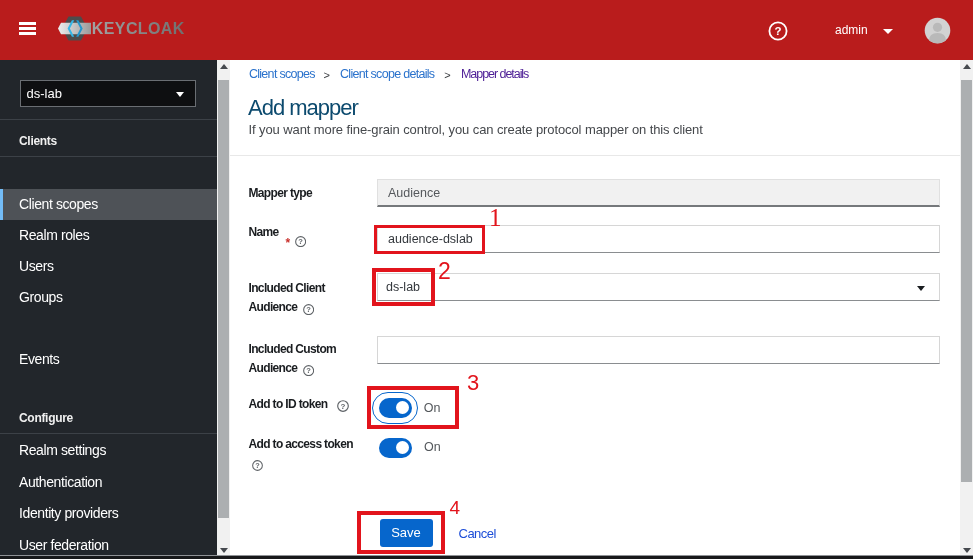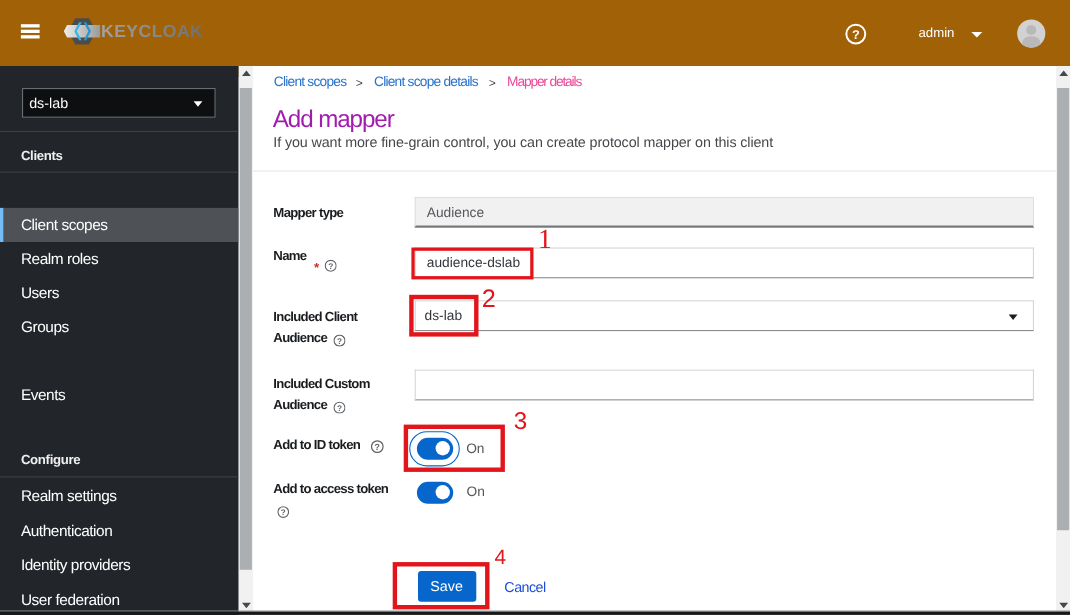--- a/index.html
+++ b/index.html
@@ -1,21 +1,21 @@
 <!DOCTYPE html>
 <html><head>
 <meta charset="utf-8">
 <style>
   * { margin:0; padding:0; box-sizing:border-box; }
   html,body { width:973px; height:559px; overflow:hidden; background:#fff;
     font-family:"Liberation Sans", sans-serif; }
   #app { position:relative; width:973px; height:559px; overflow:hidden; }
 
   
-  #header { position:absolute; left:0; top:0; width:973px; height:70px; background:#a16207; }
+  #header { position:absolute; left:0; top:0; width:973px; height:70px; background:#b91c1c; }
   .hbar { position:absolute; left:18.5px; width:17px; height:2.6px; background:#fff; }
   #admin { position:absolute; left:835px; top:24px; font-size:12px; color:#fff; line-height:12px; }
   #admincaret { position:absolute; left:882.5px; top:28.5px; width:0; height:0;
     border-left:5px solid transparent; border-right:5px solid transparent; border-top:5px solid #fff; }
 
   
   #sidebar { position:absolute; left:0; top:60px; width:217px; height:499px; background:#22262b; }
   #realmbox { position:absolute; left:19.5px; top:20px; width:176px; height:27px; background:#0e0f11;
     border:1px solid #6a6e73; color:#fff; font-size:13px; line-height:25px; padding-left:6px; }
   #realmcaret { position:absolute; left:155px; top:11px; width:0; height:0;
@@ -32,22 +32,22 @@
   .tri-up { position:absolute; width:0; height:0;
     border-left:4px solid transparent; border-right:4px solid transparent; border-bottom:5px solid #45494e; }
   .tri-dn { position:absolute; width:0; height:0;
     border-left:4px solid transparent; border-right:4px solid transparent; border-top:5px solid #45494e; }
 
   
   #content { position:absolute; left:230px; top:60px; width:730px; height:496px; background:#fff; }
   .bc { position:absolute; font-size:12.5px; line-height:13px; letter-spacing:-0.7px; }
   .bclink { color:#2a72cc; }
   .bcsep { color:#3a3d40; font-size:11px; letter-spacing:0; }
-  .bccur { color:#ec4899; }
-  #h1 { position:absolute; left:248px; top:97.3px; font-size:22px; color:#a21caf; line-height:22px; letter-spacing:-1px; }
+  .bccur { color:#4c1d95; }
+  #h1 { position:absolute; left:248px; top:97.3px; font-size:22px; color:#0c4a6e; line-height:22px; letter-spacing:-1px; }
   #sub { position:absolute; left:248.5px; top:123px; font-size:13px; color:#45484c; line-height:13px; letter-spacing:-0.1px; }
   .cdiv { position:absolute; left:230px; width:730px; height:1px; background:#e8e8e8; }
 
   .flabel { position:absolute; left:248.5px; font-size:12px; font-weight:700; color:#1a1d20; line-height:13px; letter-spacing:-0.65px; }
   .req { position:absolute; color:#c9302c; font-weight:700; font-size:12px; line-height:12px; }
   .qicon { position:absolute; }
 
   .finput { position:absolute; left:377px; width:563px; height:28px; background:#fff;
     border:1px solid #d6d6d6; border-bottom:1px solid #8a8d90; font-size:12.5px; color:#33373c;
     line-height:26px; padding-left:10px; }

